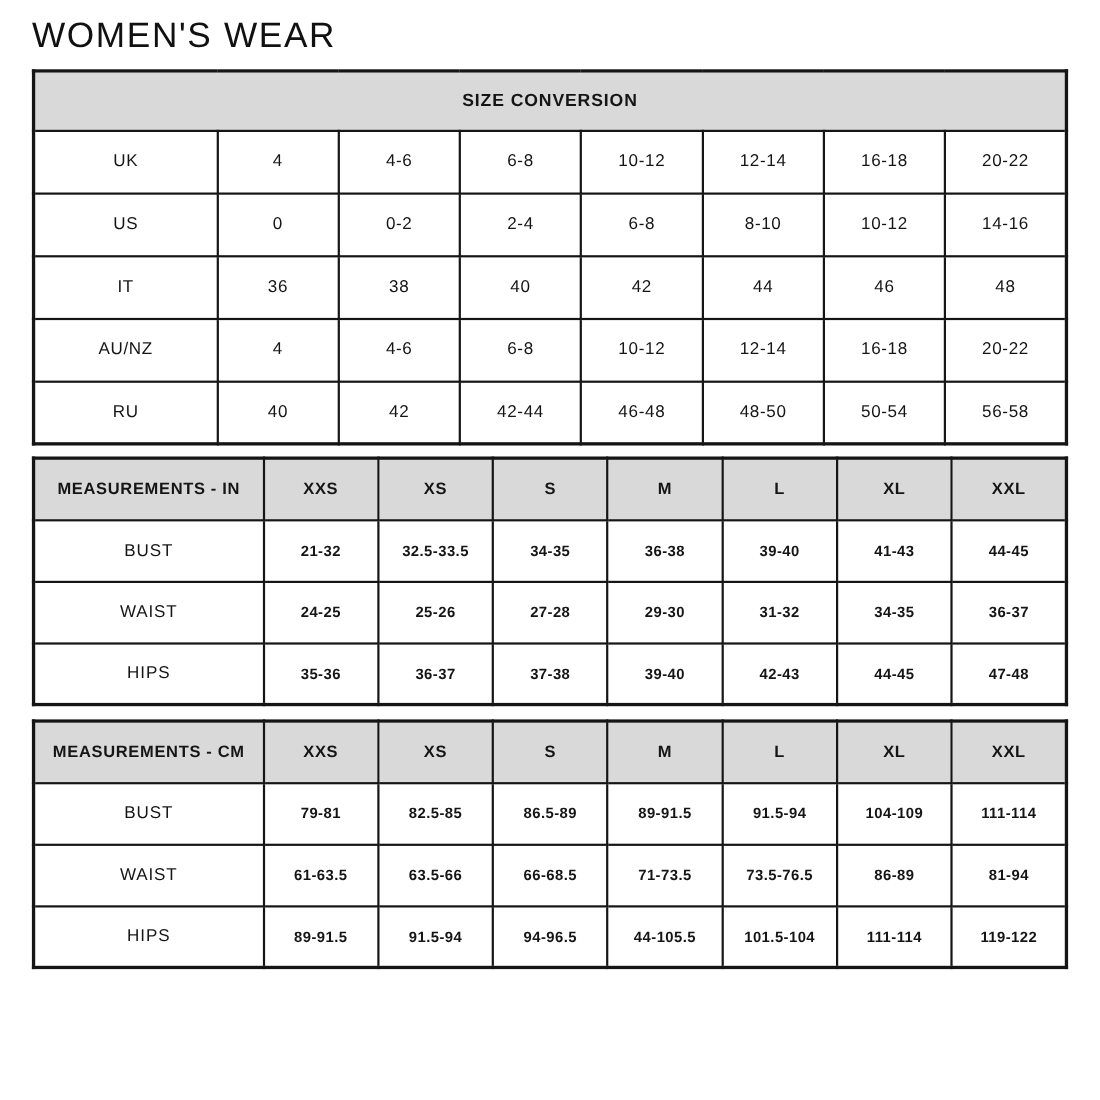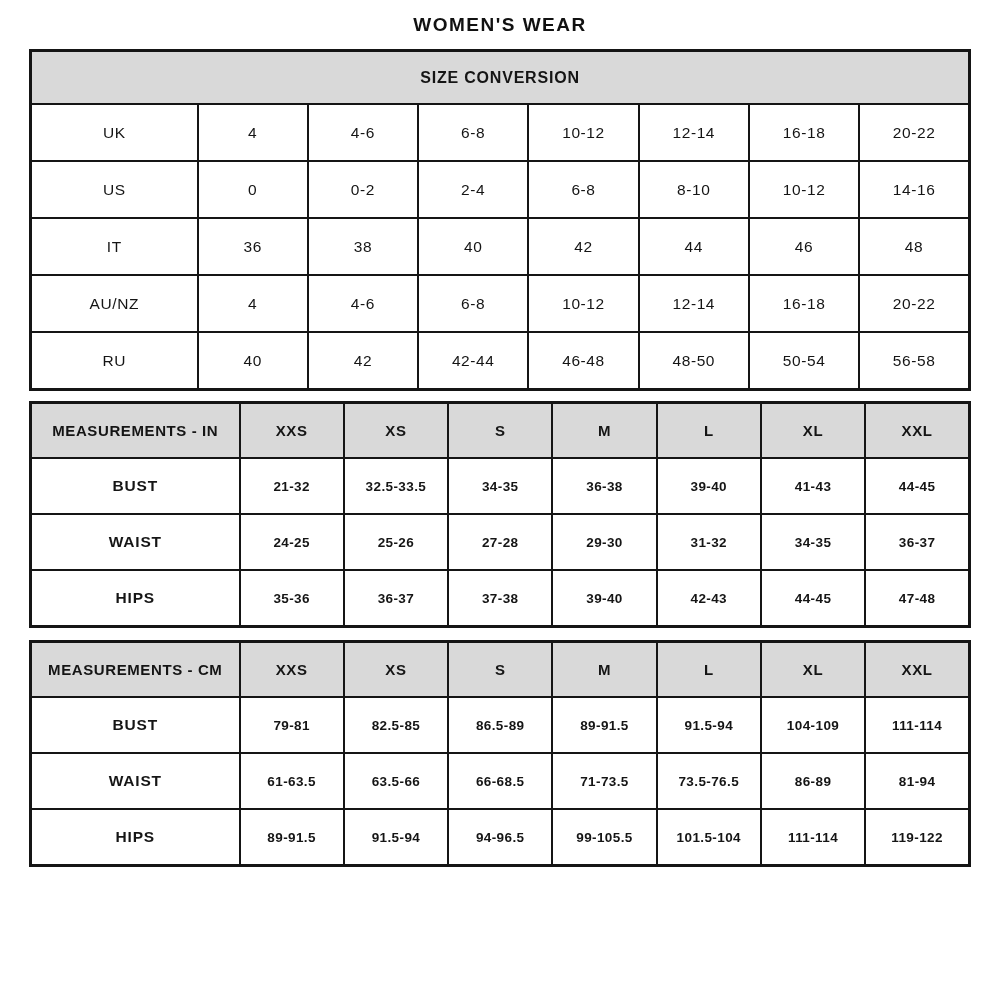--- a/index.html
+++ b/index.html
@@ -11,23 +11,22 @@
     height: 1000px;
     font-family: "Liberation Sans", sans-serif;
     color: #151515;
   }
   .page {
     width: 942px;
     margin: 0 auto;
     padding-top: 10px;
   }
   h1.title {
-    text-align: center;
-    font-size: 19px;
-    font-weight: 700;
+    font-size: 32px;
+    font-weight: 400;
     letter-spacing: 1.5px;
     margin: 5px 0 13px 0;
     line-height: 1.1;
     color: #111111;
   }
   table.tbl {
     width: 100%;
     border-collapse: collapse;
     table-layout: fixed;
     border: 3px solid #151515;
@@ -58,21 +57,21 @@
   }
   
   .meas tr { height: 56px; }
   .meas th.hdr {
     background: #d9d9d9;
     font-weight: 700;
     font-size: 15px;
     letter-spacing: 0.6px;
   }
   .meas th.rowlabel {
-    font-weight: 700;
+    font-weight: 400;
     font-size: 15.5px;
     letter-spacing: 0.8px;
   }
   .meas td {
     font-weight: 700;
     font-size: 13.5px;
     letter-spacing: 0.4px;
   }
 </style>
 </head>
@@ -244,20 +243,20 @@
           <td>71-73.5</td>
           <td>73.5-76.5</td>
           <td>86-89</td>
           <td>81-94</td>
         </tr>
         <tr>
           <th class="rowlabel">HIPS</th>
           <td>89-91.5</td>
           <td>91.5-94</td>
           <td>94-96.5</td>
-          <td>99-105.5</td>
+          <td>44-105.5</td>
           <td>101.5-104</td>
           <td>111-114</td>
           <td>119-122</td>
         </tr>
       </tbody>
     </table>
 </div>
 
 </body></html>

